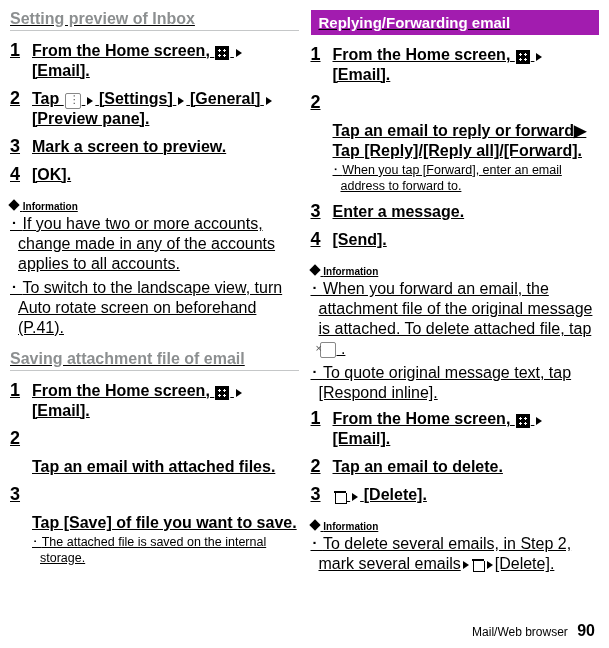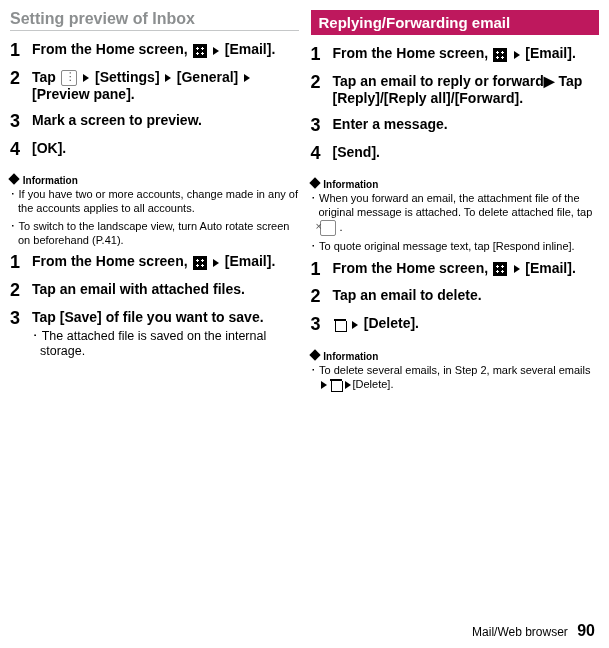--- a/index.html
+++ b/index.html
@@ -17,36 +17,37 @@
     color: #000;
     position: relative;
     background: #fff;
   }
   .page {
     display: flex;
     box-sizing: border-box;
     padding: 6px 10px 40px 10px;
     gap: var(--col-gap);
     height: 100%;
+    text-decoration: underline;
   }
   .col {
     flex: 1 1 0;
     display: flex;
     flex-direction: column;
   }
   .heading-gray {
     color: #8c8f90;
     font-weight: 700;
     font-size: 16px;
     margin: 4px 0 6px 0;
     border-bottom: 1px solid #c5c7c8;
     padding-bottom: 2px;
   }
   .heading-bar {
-    background: #be185d;
+    background: #a21caf;
     color: #fff;
     font-weight: 700;
     font-size: 15px;
     padding: 4px 8px;
     margin: 4px 0 6px 0;
   }
   .step {
     display: flex;
     align-items: flex-start;
     margin: 4px 0;
@@ -54,22 +55,23 @@
   .step-num {
     font-weight: 700;
     font-size: 18px;
     width: 22px;
     flex: none;
     line-height: 1.1;
   }
   .step-body { flex: 1; }
   .step-bold {
     font-weight: 700;
-    font-size: 14px;
+    font-size: 16px;
     line-height: 1.25;
+    margin-top: 28px;
   }
   .step-sub {
     font-size: 12.5px;
     margin-top: 2px;
     text-indent: -8px;
     padding-left: 8px;
     line-height: 1.25;
   }
   .info-title {
     font-weight: 700;
@@ -79,21 +81,21 @@
   .diamond {
     display:inline-block;
     width: 8px;height:8px;
     background:#000;
     transform: rotate(45deg);
     margin-right:2px;
     position:relative;
     top:-1px;
   }
   .info-item {
-    font-size: 11px;
+    font-size: 16px;
     line-height: 1.25;
     text-indent: -8px;
     padding-left: 8px;
     margin: 2px 0;
   }
   .icon-grid {
     display:inline-block;
     width:14px;height:14px;
     background:#000;
     position:relative;
@@ -225,20 +227,21 @@
       <div class="step-body"><span class="step-bold">[OK].</span></div>
     </div>
 
     <div class="info-title">
       <span class="diamond"></span>
       <span>Information</span>
     </div>
     <div class="info-item">･ <span>If you have two or more accounts, change made in any of the accounts applies to all accounts.</span></div>
     <div class="info-item">･ <span>To switch to the landscape view, turn Auto rotate screen on beforehand (P.41).</span></div>
 
+    <div class="heading-gray" style="margin-top:10px">Saving attachment file of email</div>
 
     <div class="step">
       <div class="step-num">1</div>
       <div class="step-body">
         <span class="step-bold">From the Home screen, </span>
         <span class="icon-grid"></span>
         <span class="tri"></span>
         <span class="step-bold">[Email].</span>
       </div>
     </div>
@@ -266,20 +269,21 @@
         <span class="step-bold">From the Home screen, </span>
         <span class="icon-grid"></span>
         <span class="tri"></span>
         <span class="step-bold">[Email].</span>
       </div>
     </div>
     <div class="step">
       <div class="step-num">2</div>
       <div class="step-body">
         <div class="step-bold">Tap an email to reply or forward▶ Tap [Reply]/[Reply all]/[Forward].</div>
+        <div class="step-sub">･ <span>When you tap [Forward], enter an email address to forward to.</span></div>
       </div>
     </div>
     <div class="step">
       <div class="step-num">3</div>
       <div class="step-body"><span class="step-bold">Enter a message.</span></div>
     </div>
     <div class="step">
       <div class="step-num">4</div>
       <div class="step-body"><span class="step-bold">[Send].</span></div>
     </div>

